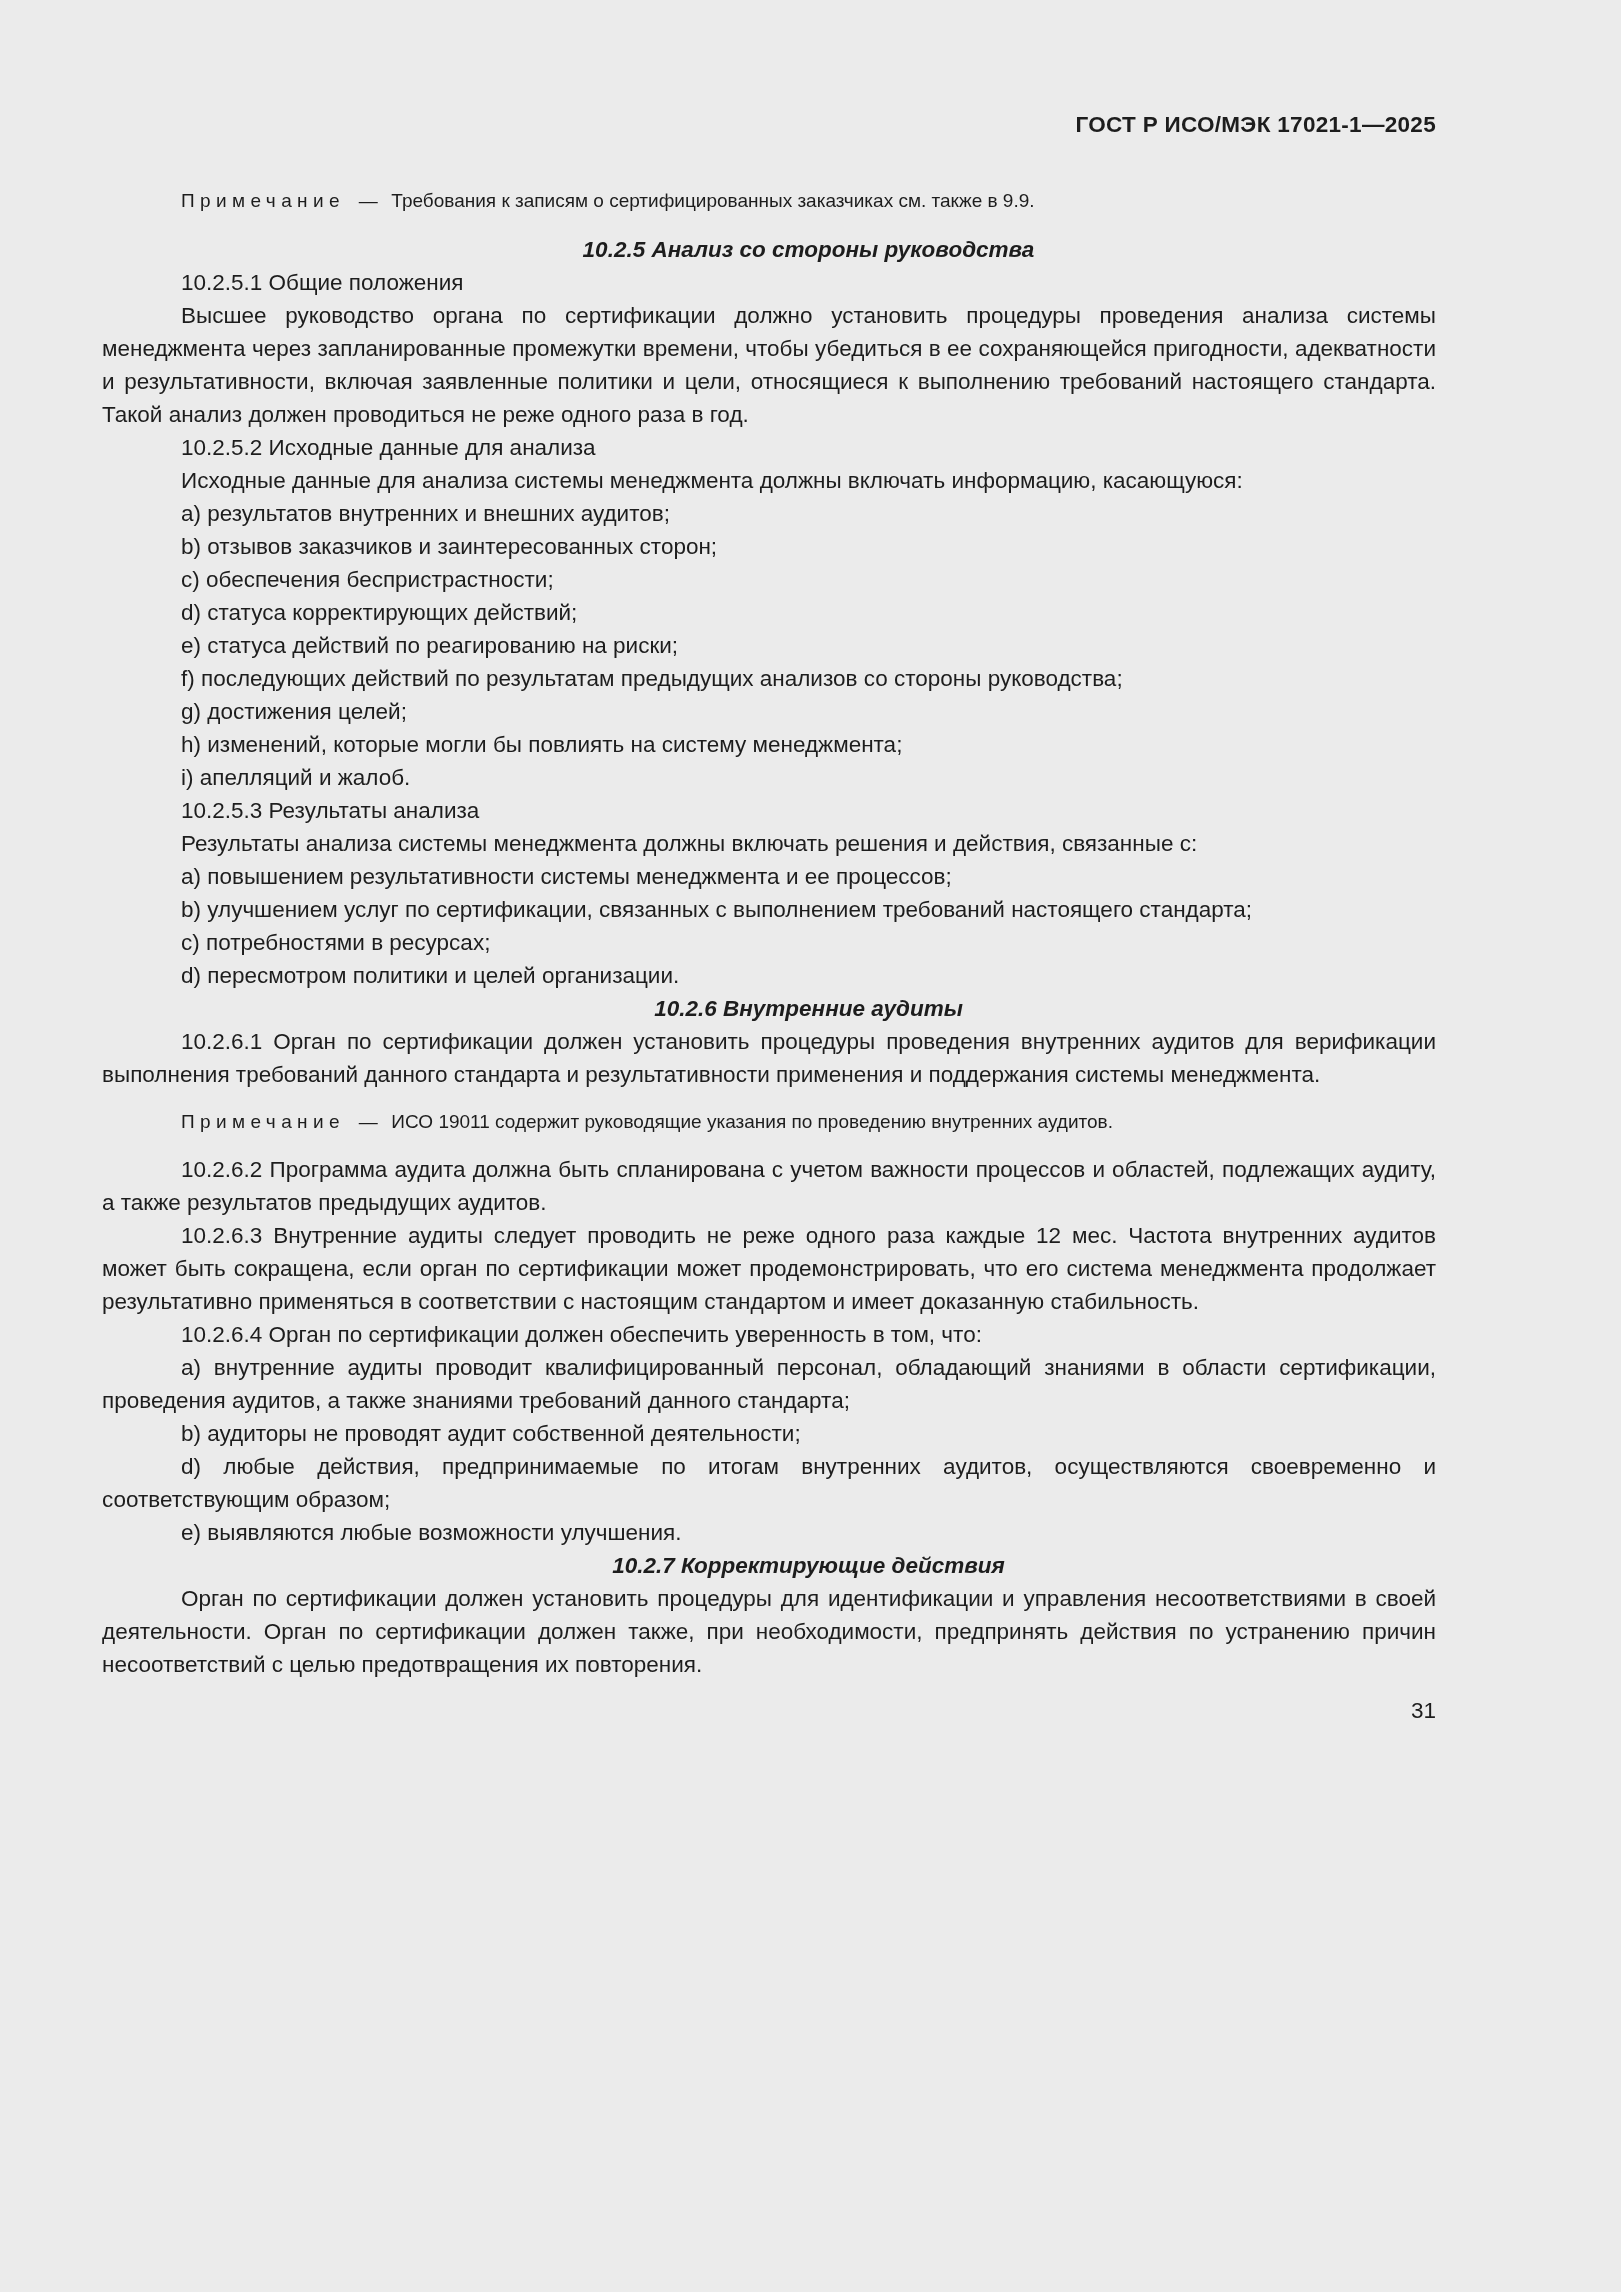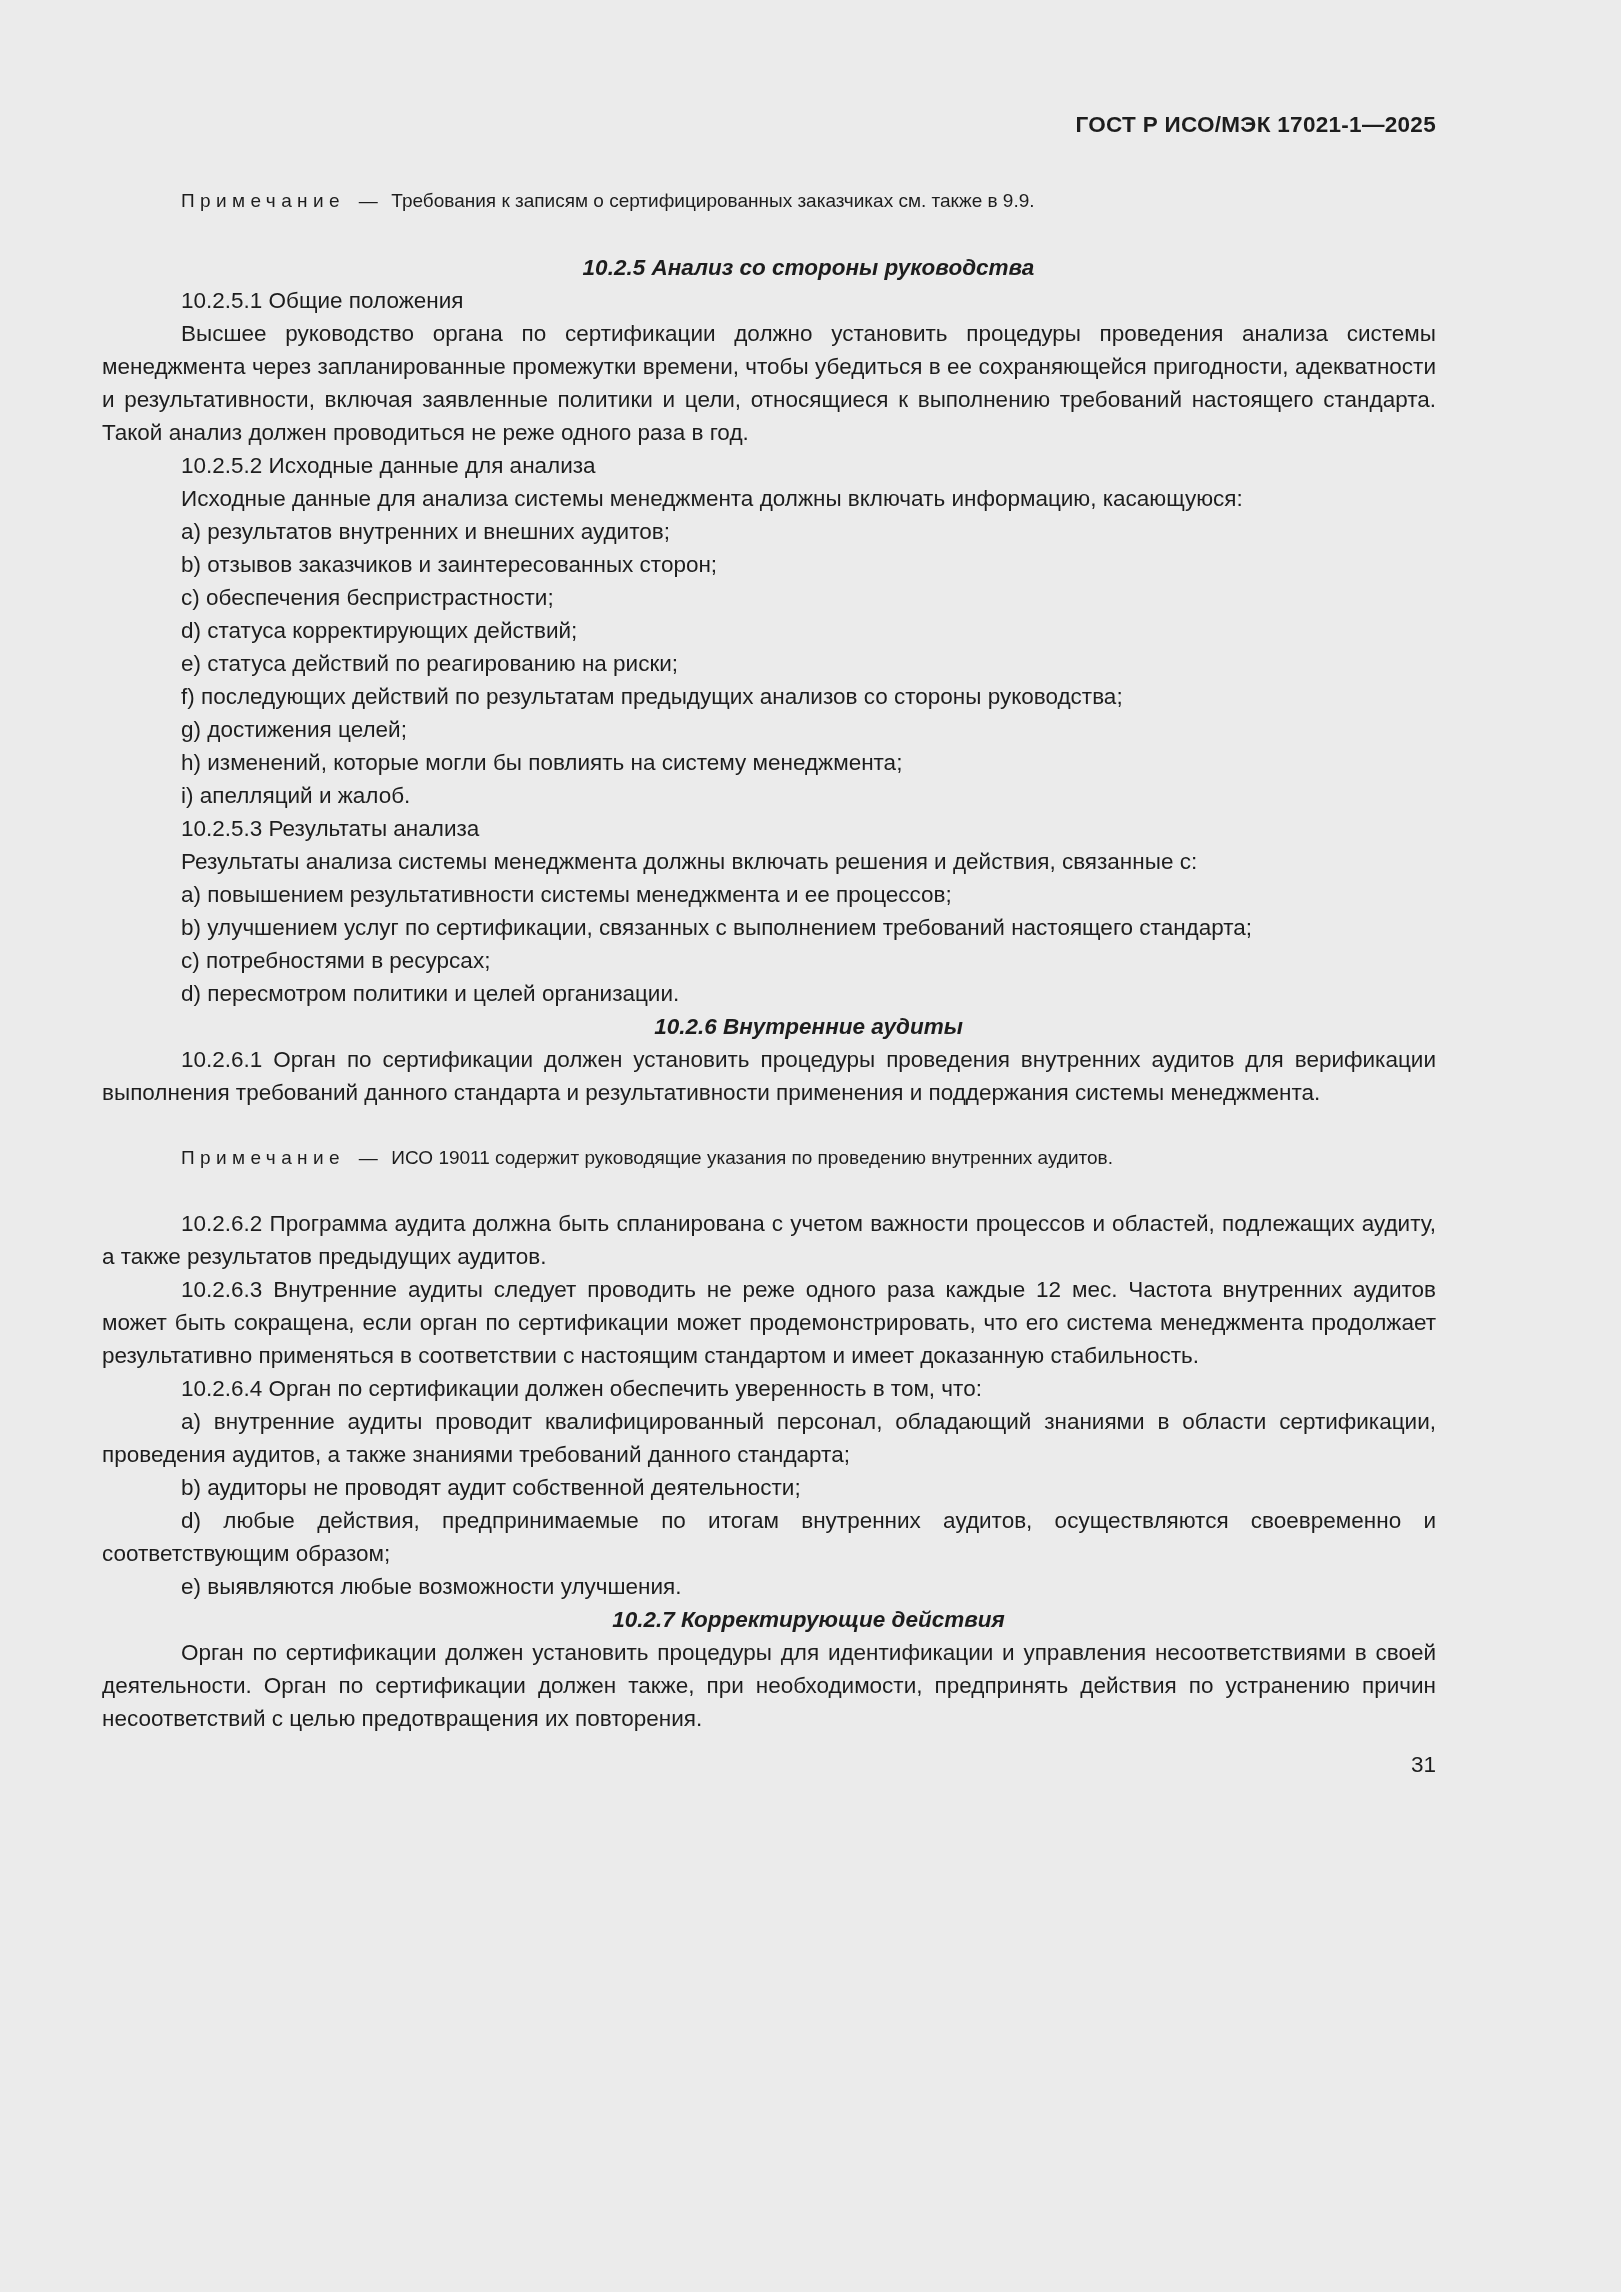--- a/index.html
+++ b/index.html
@@ -41,21 +41,21 @@
     font-weight: 700;
     text-align: center;
     font-style: italic;
   }
   .body-text p.sub {
     text-align: left;
   }
   .body-text p.note {
     font-size: 19px;
     line-height: 24.5px;
-    margin: 37px 0;
+    margin: 19px 0;
     text-align: left;
   }
   .note .nlabel { letter-spacing: 5.4px; }
   .note .ndash { margin: 0 13.7px; }
   .page-number {
     margin-top: 16px;
     text-align: right;
     font-size: 22.5px;
     line-height: 27.4px;
   }

